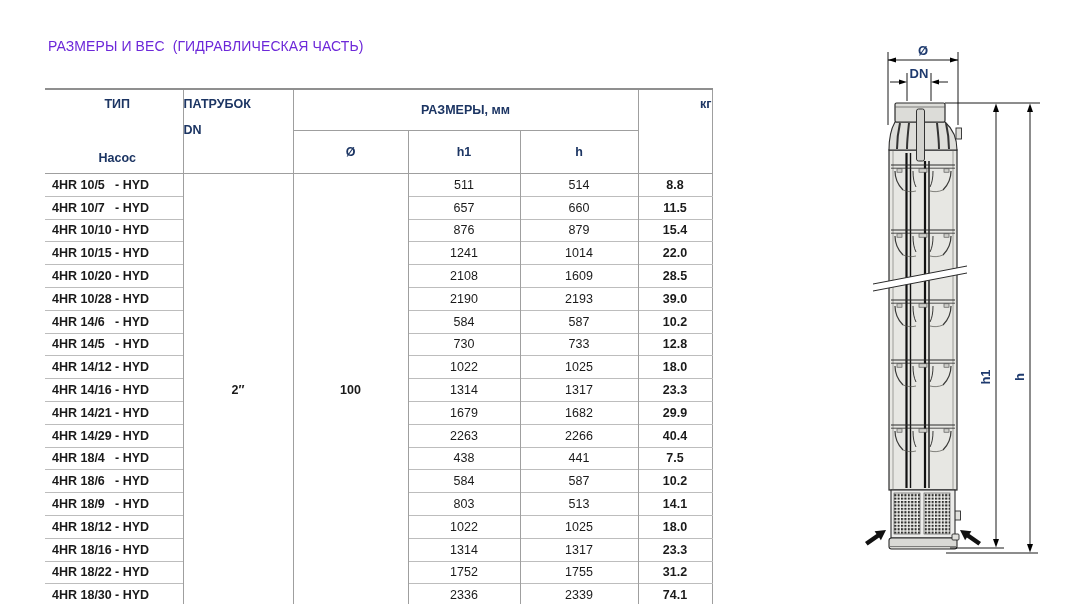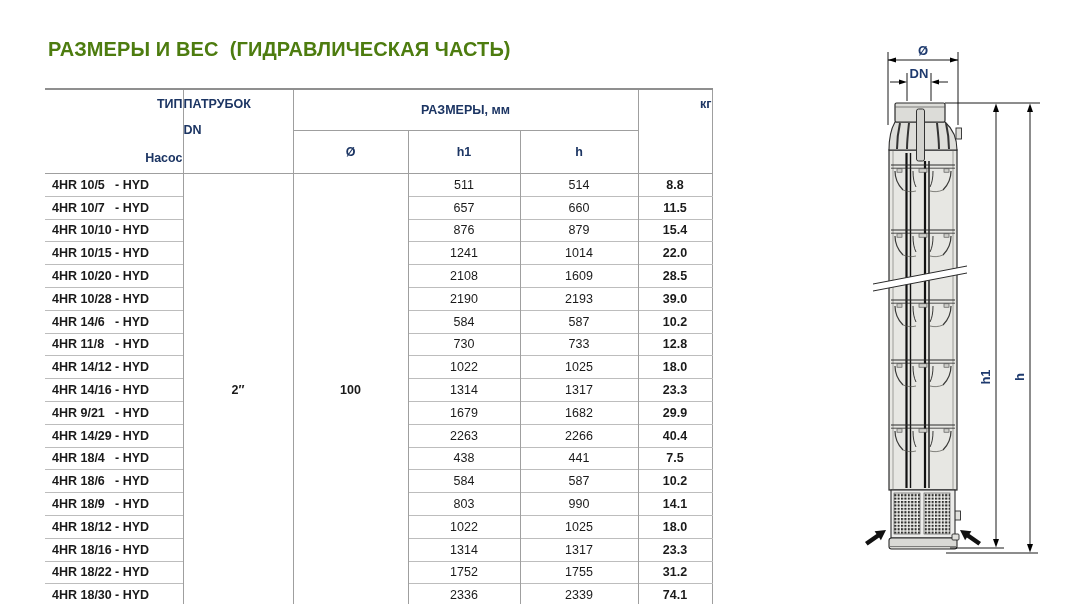--- a/index.html
+++ b/index.html
@@ -1,38 +1,38 @@
 <!DOCTYPE html>
 <html><head>
 <meta charset="utf-8">
 <style>
   html,body{margin:0;padding:0;background:#fff;}
   #page{position:relative;width:1091px;height:604px;background:#ffffff;overflow:hidden;
         font-family:"Liberation Sans",sans-serif;}
-  #title{position:absolute;left:48px;top:38px;font-size:20px;font-weight:bold;
-         color:#4d7c0f;white-space:pre;letter-spacing:0.1px;}
+  #title{position:absolute;left:48px;top:38px;font-size:14px;font-weight:normal;
+         color:#6d28d9;white-space:pre;letter-spacing:0.1px;}
   
   #tbl-wrap{position:absolute;left:45px;top:88px;}
   table{border-collapse:collapse;table-layout:fixed;width:667px;
         border-top:2px solid #8f8f8f;border-bottom:3px solid #4a4a4a;
         border-right:1px solid #9f9f9f;}
   th,td{padding:0;margin:0;font-size:12.5px;color:#1a1a1a;overflow:hidden;}
   th{color:#1c3563;font-weight:bold;}
   thead th{border-left:1px solid #9f9f9f;}
   tbody td{border-left:1px solid #9f9f9f;}
   .nb{border-left:none !important;}
   thead tr.sub th{border-top:1px solid #9f9f9f;height:28px;}
   tbody tr:first-child td{border-top:1.6px solid #9f9f9f;}
   tbody tr:not(:first-child) td{border-top:1px solid #bdbdbd;}
   tbody td{height:21.8px;text-align:center;}
   td.c-type{text-align:left;padding-left:7px;font-weight:bold;}
   td.c-kg{font-weight:bold;}
   td.c-dn,td.c-dia{font-weight:bold;vertical-align:middle;}
   .pname{display:inline-block;min-width:63px;}
-  .th-type{text-align:right;padding-left:7px;vertical-align:top;}
+  .th-type{text-align:center;padding-left:7px;vertical-align:top;}
   .th-type div{height:27px;line-height:29px;}
   .th-type div+div{height:28px;line-height:26px;margin-top:28px;}
   .th-dn{text-align:left;vertical-align:top;}
   .th-dn div{height:27px;line-height:29px;}
   .th-dn div+div{height:28px;line-height:26px;}
   .th-dims{text-align:center;height:27px;}
   .th-kg{text-align:right;vertical-align:top;}
   .th-kg div{height:27px;line-height:29px;}
   
   #drawing{position:absolute;left:850px;top:25px;}
@@ -117,39 +117,39 @@
             <td class="c-h">2193</td>
             <td class="c-kg">39.0</td>
           </tr>
           <tr>
             <td class="c-type nb"><span class="pname">4HR 14/6</span><span>- HYD</span></td>
             <td class="c-h1">584</td>
             <td class="c-h">587</td>
             <td class="c-kg">10.2</td>
           </tr>
           <tr>
-            <td class="c-type nb"><span class="pname">4HR 11/8</span><span>- HYD</span></td>
+            <td class="c-type nb"><span class="pname">4HR 14/5</span><span>- HYD</span></td>
             <td class="c-h1">730</td>
             <td class="c-h">733</td>
             <td class="c-kg">12.8</td>
           </tr>
           <tr>
             <td class="c-type nb"><span class="pname">4HR 14/12</span><span>- HYD</span></td>
             <td class="c-h1">1022</td>
             <td class="c-h">1025</td>
             <td class="c-kg">18.0</td>
           </tr>
           <tr>
             <td class="c-type nb"><span class="pname">4HR 14/16</span><span>- HYD</span></td>
             <td class="c-h1">1314</td>
             <td class="c-h">1317</td>
             <td class="c-kg">23.3</td>
           </tr>
           <tr>
-            <td class="c-type nb"><span class="pname">4HR 9/21</span><span>- HYD</span></td>
+            <td class="c-type nb"><span class="pname">4HR 14/21</span><span>- HYD</span></td>
             <td class="c-h1">1679</td>
             <td class="c-h">1682</td>
             <td class="c-kg">29.9</td>
           </tr>
           <tr>
             <td class="c-type nb"><span class="pname">4HR 14/29</span><span>- HYD</span></td>
             <td class="c-h1">2263</td>
             <td class="c-h">2266</td>
             <td class="c-kg">40.4</td>
           </tr>
@@ -161,21 +161,21 @@
           </tr>
           <tr>
             <td class="c-type nb"><span class="pname">4HR 18/6</span><span>- HYD</span></td>
             <td class="c-h1">584</td>
             <td class="c-h">587</td>
             <td class="c-kg">10.2</td>
           </tr>
           <tr>
             <td class="c-type nb"><span class="pname">4HR 18/9</span><span>- HYD</span></td>
             <td class="c-h1">803</td>
-            <td class="c-h">990</td>
+            <td class="c-h">513</td>
             <td class="c-kg">14.1</td>
           </tr>
           <tr>
             <td class="c-type nb"><span class="pname">4HR 18/12</span><span>- HYD</span></td>
             <td class="c-h1">1022</td>
             <td class="c-h">1025</td>
             <td class="c-kg">18.0</td>
           </tr>
           <tr>
             <td class="c-type nb"><span class="pname">4HR 18/16</span><span>- HYD</span></td>

